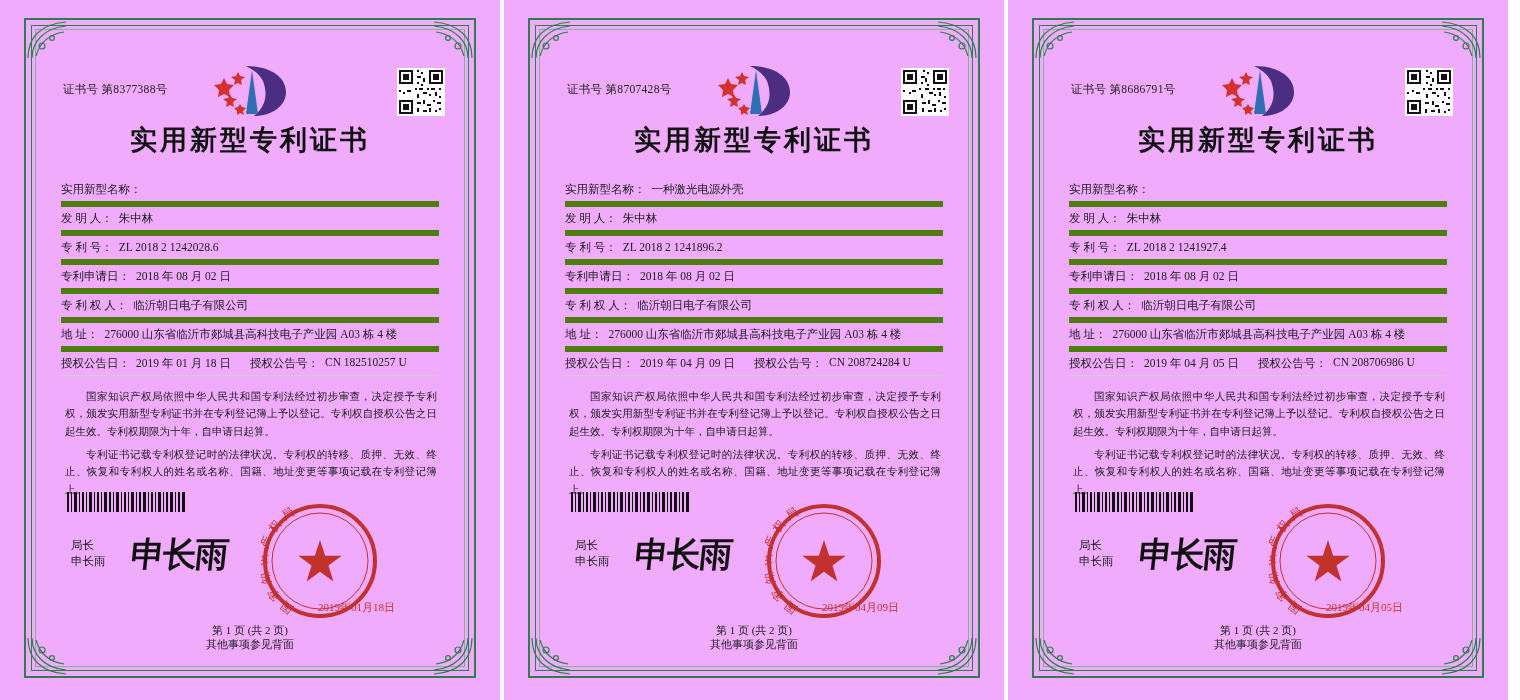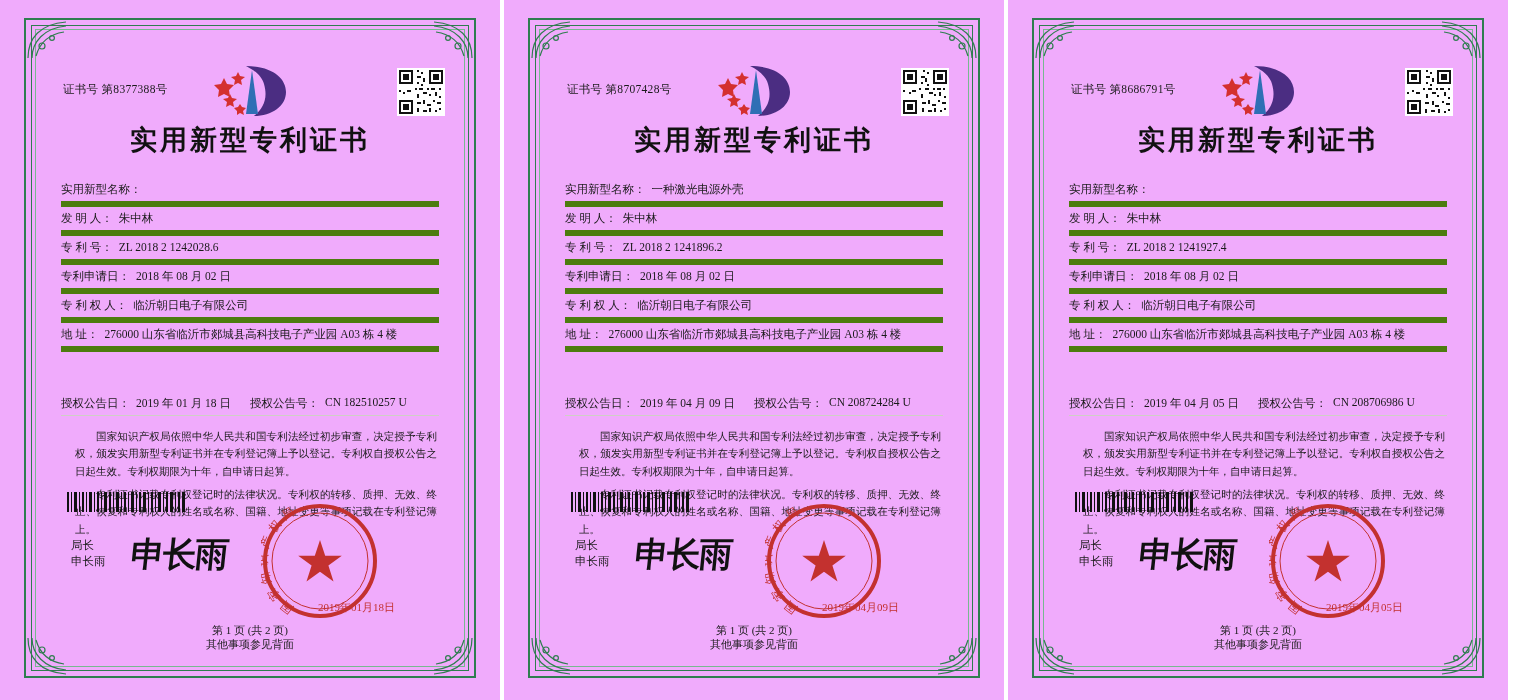--- a/index.html
+++ b/index.html
@@ -113,24 +113,24 @@
     display: flex;
     align-items: baseline;
     padding: 4px 0 4px 0;
     border-bottom: 6px solid #4d7c0f;
     white-space: nowrap;
     overflow: hidden;
   }
   .field:last-child { border-bottom: 1px solid #cfcfc5; }
   .flabel { flex: 0 0 auto; }
   .fvalue { flex: 1 1 auto; padding-left: 6px; overflow: hidden; text-overflow: ellipsis; }
-  .field.split .seg1 { flex: 0 0 50%; display: flex; margin-top: 40px; }
+  .field.split .seg1 { flex: 0 0 50%; display: flex; }
   .field.split .seg2 { flex: 0 0 50%; display: flex; }
   .body-text {
-    margin: 12px 18px 0 30px;
+    margin: 12px 18px 0 20px;
     font-size: 10.5px;
     line-height: 1.65;
     color: #1a1a1a;
     text-align: justify;
   }
   .body-text p { margin: 0 0 6px 0; text-indent: 2em; }
 
   .signature-area {
     position: absolute;
     left: 16px;

